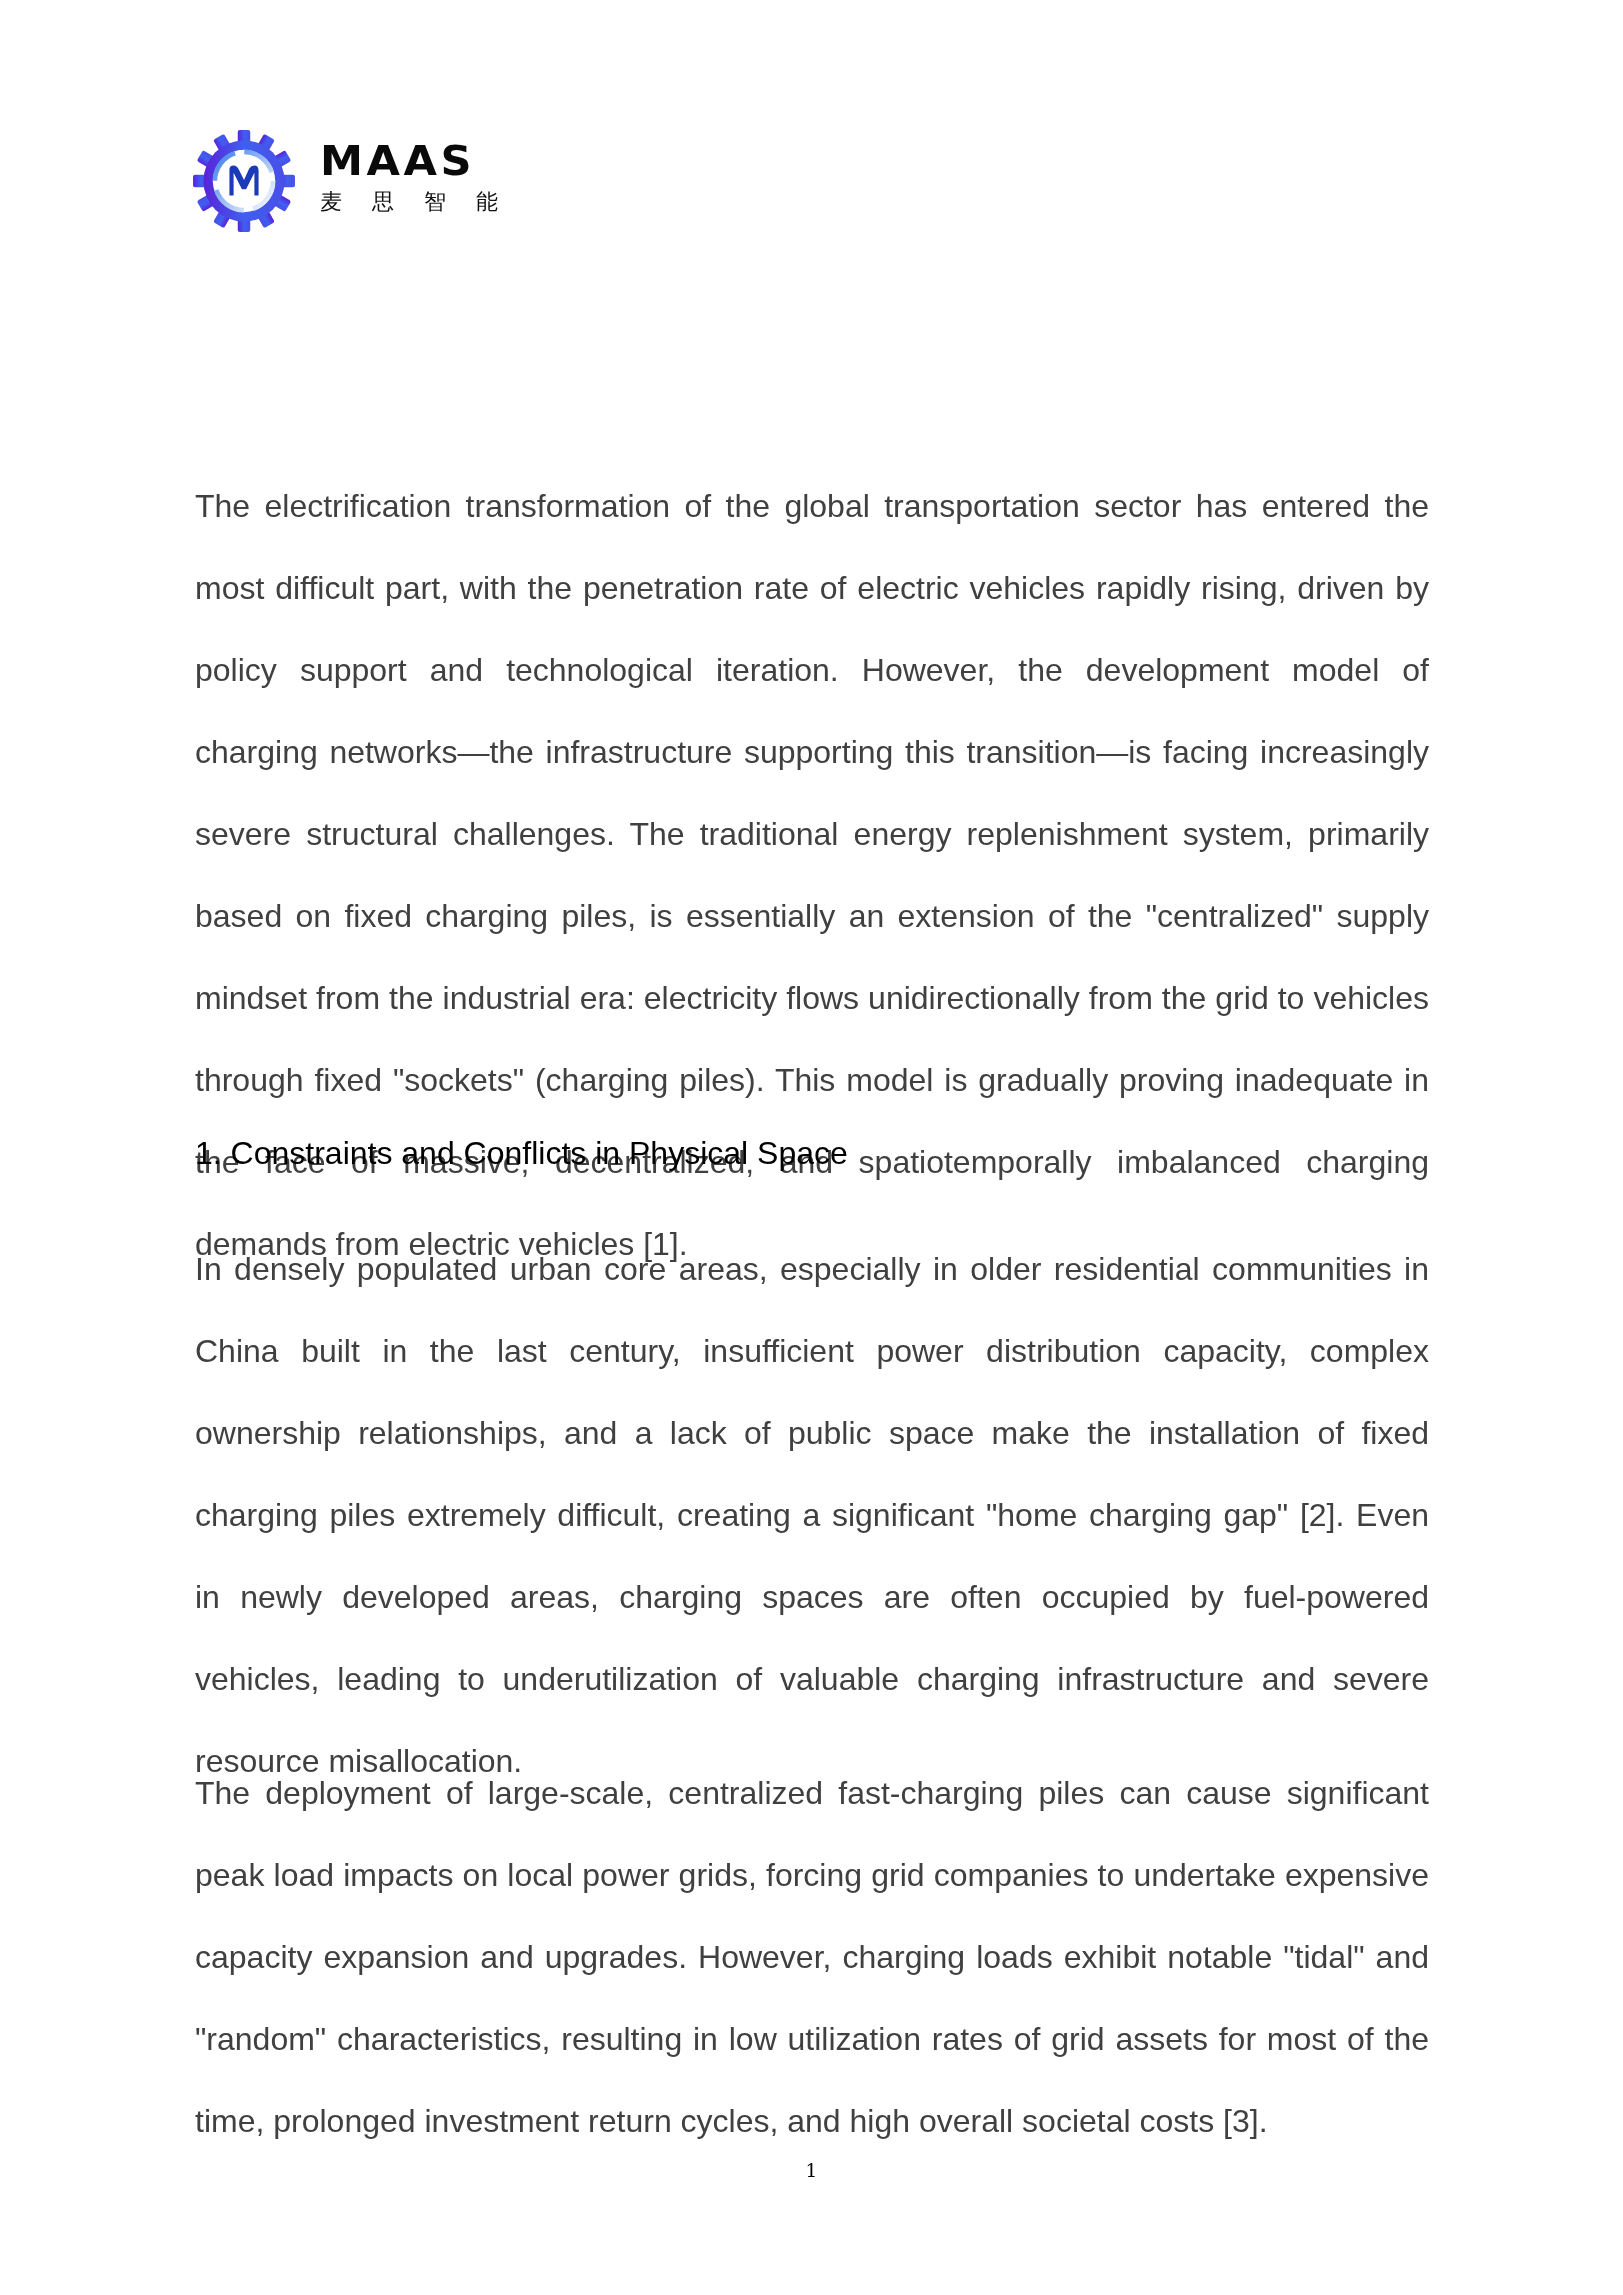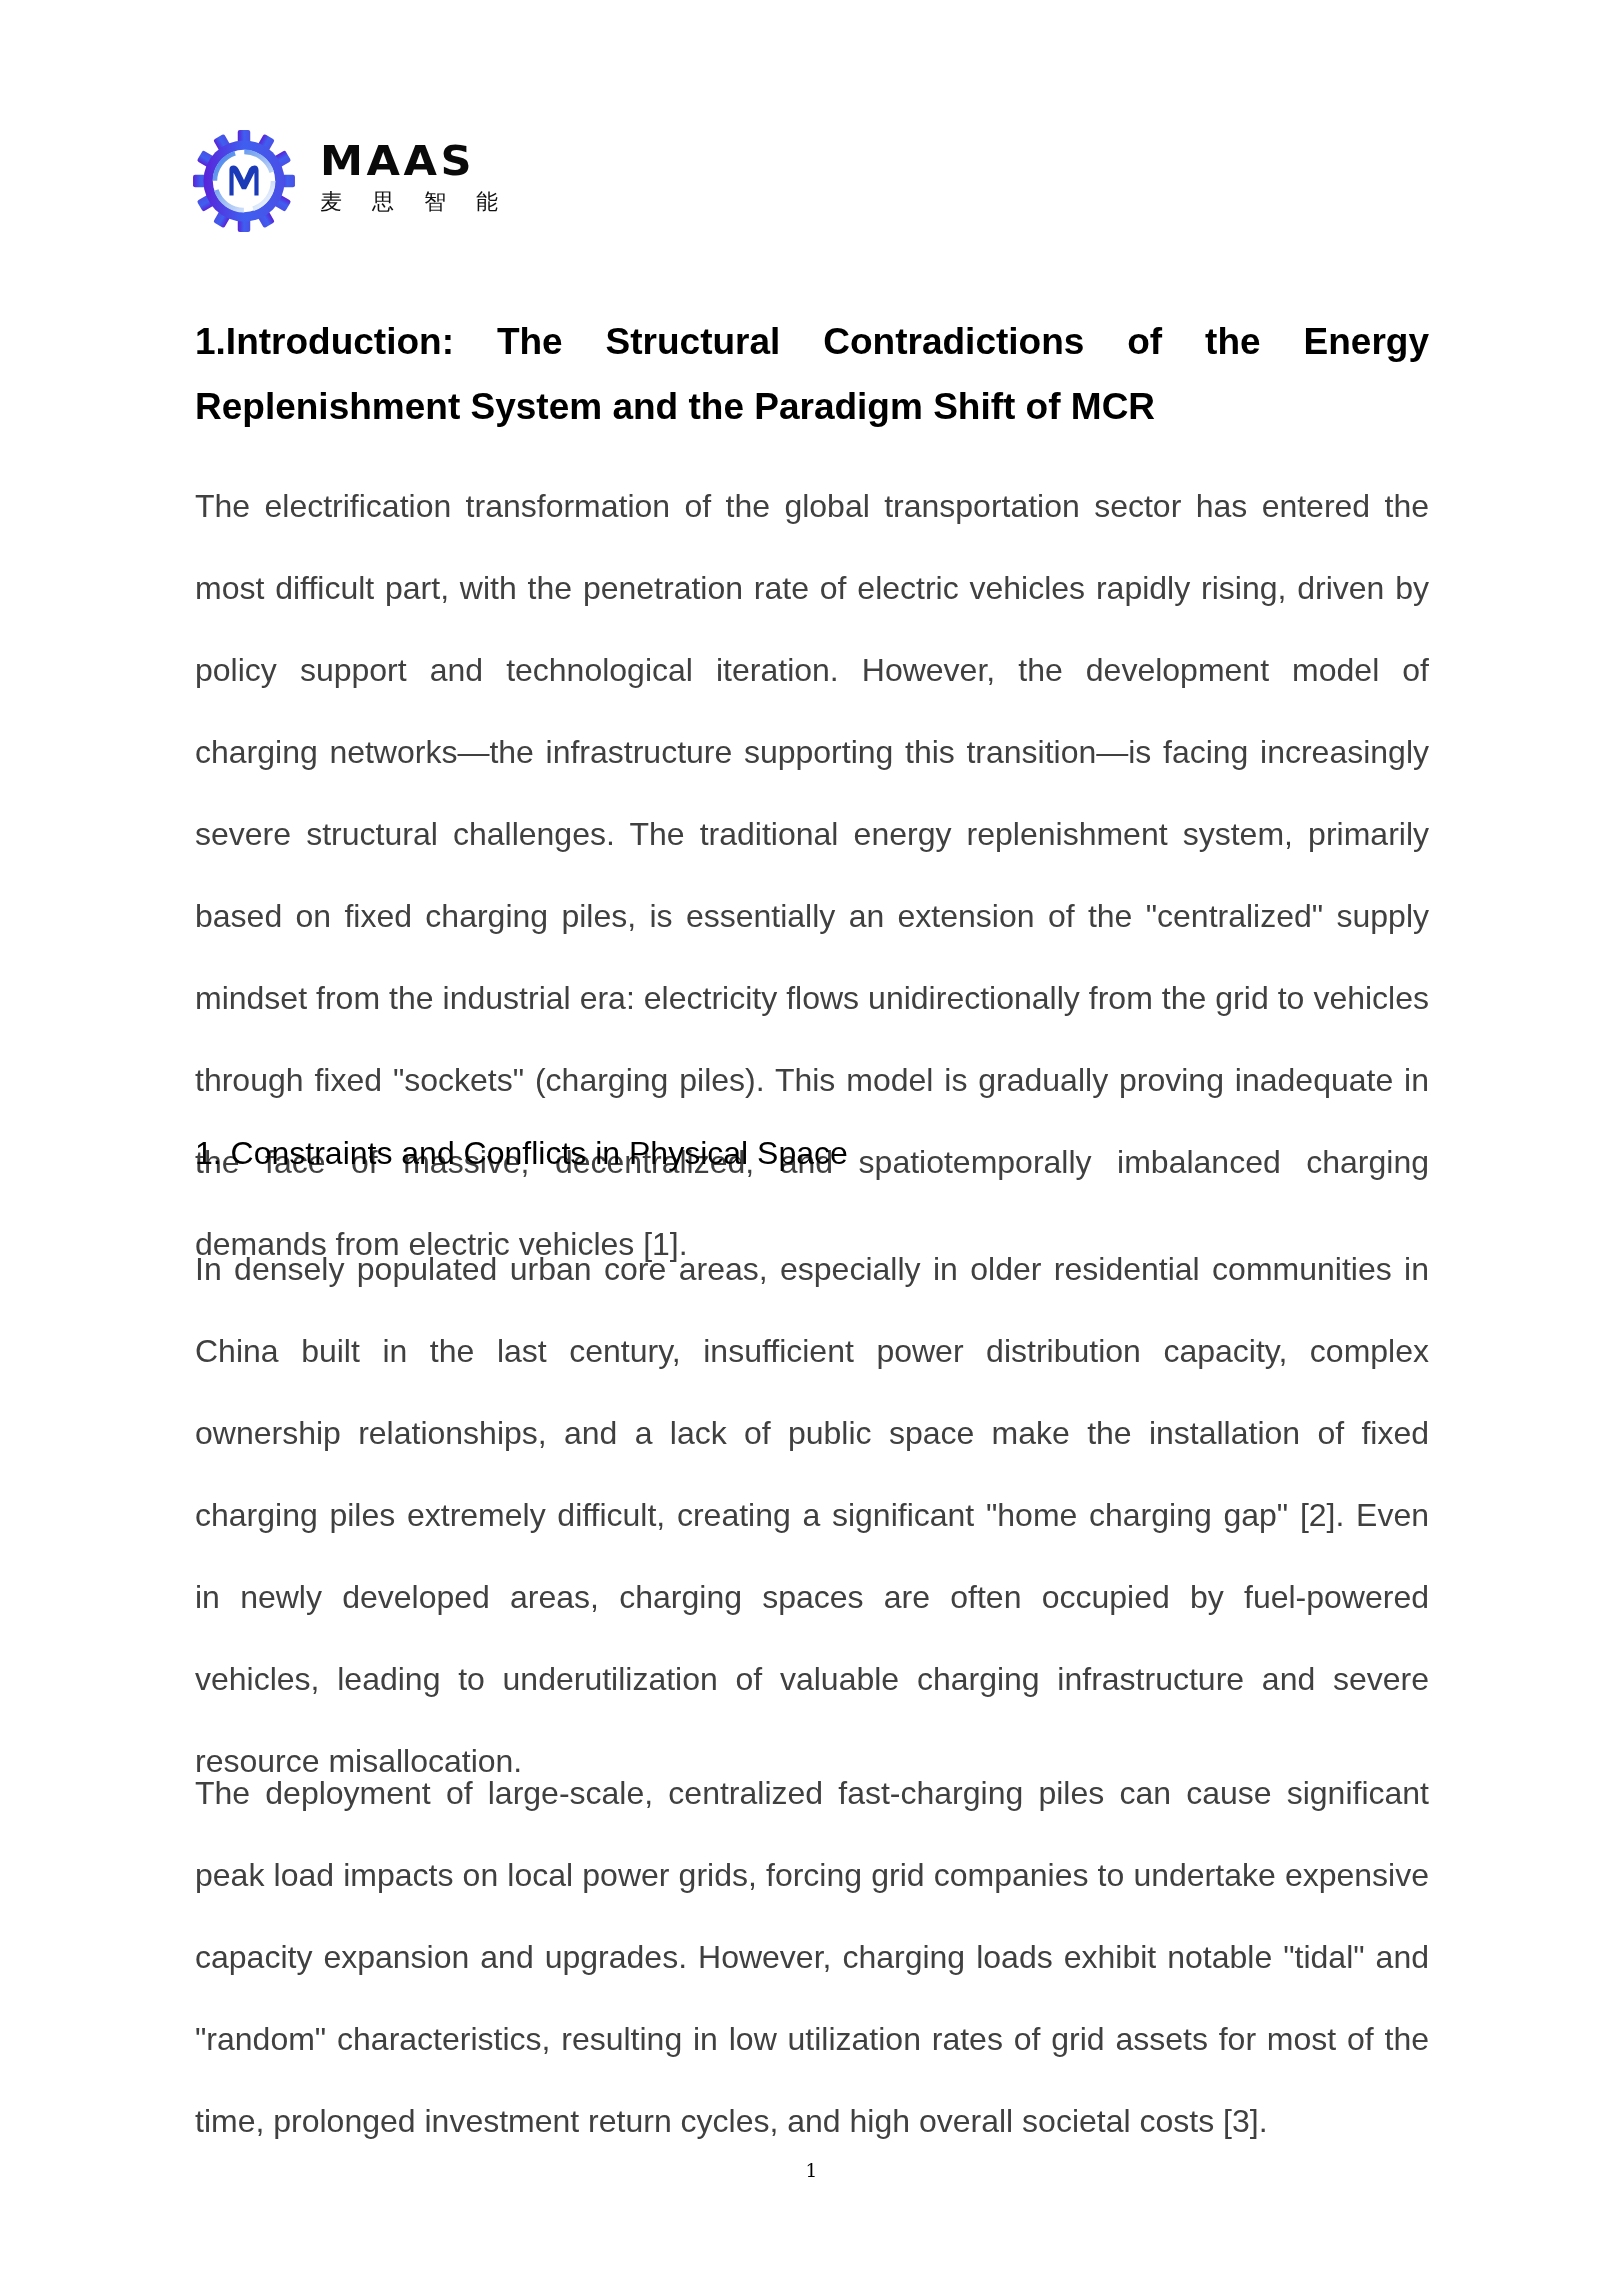--- a/index.html
+++ b/index.html
@@ -73,21 +73,20 @@
     </svg>
     <div class="logo-word">MAAS</div>
     <div class="logo-cn">
       <span>麦</span>
       <span>思</span>
       <span>智</span>
       <span>能</span>
     </div>
   </div>
 
-  <h1 class="block h1" style="margin:0">1.Introduction: The Structural Contradictions of the Energy Replenishment System and the Paradigm Shift of MCR</h1>
 
   <p class="block p p1" style="margin:0">The electrification transformation of the global transportation sector has entered the most difficult part, with the penetration rate of electric vehicles rapidly rising, driven by policy support and technological iteration. However, the development model of charging networks—the infrastructure supporting this transition—is facing increasingly severe structural challenges. The traditional energy replenishment system, primarily based on fixed charging piles, is essentially an extension of the "centralized" supply mindset from the industrial era: electricity flows unidirectionally from the grid to vehicles through fixed "sockets" (charging piles). This model is gradually proving inadequate in the face of massive, decentralized, and spatiotemporally imbalanced charging demands from electric vehicles [1].</p>
 
   <h2 class="block h2 s1" style="margin:0">1. Constraints and Conflicts in Physical Space</h2>
   <p class="block p p2" style="margin:0">In densely populated urban core areas, especially in older residential communities in China built in the last century, insufficient power distribution capacity, complex ownership relationships, and a lack of public space make the installation of fixed charging piles extremely difficult, creating a significant "home charging gap" [2]. Even in newly developed areas, charging spaces are often occupied by fuel-powered vehicles, leading to underutilization of valuable charging infrastructure and severe resource misallocation.</p>
 
   <p class="block p p3" style="margin:0">The deployment of large-scale, centralized fast-charging piles can cause significant peak load impacts on local power grids, forcing grid companies to undertake expensive capacity expansion and upgrades. However, charging loads exhibit notable "tidal" and "random" characteristics, resulting in low utilization rates of grid assets for most of the time, prolonged investment return cycles, and high overall societal costs [3].</p>
 
   <div class="page-number">1</div>
 </div>

